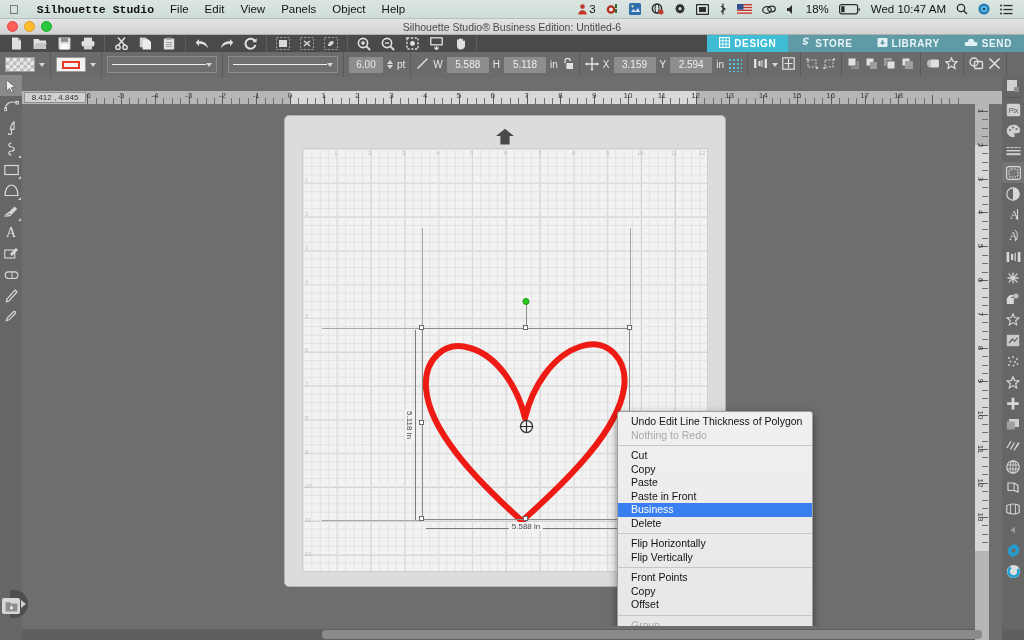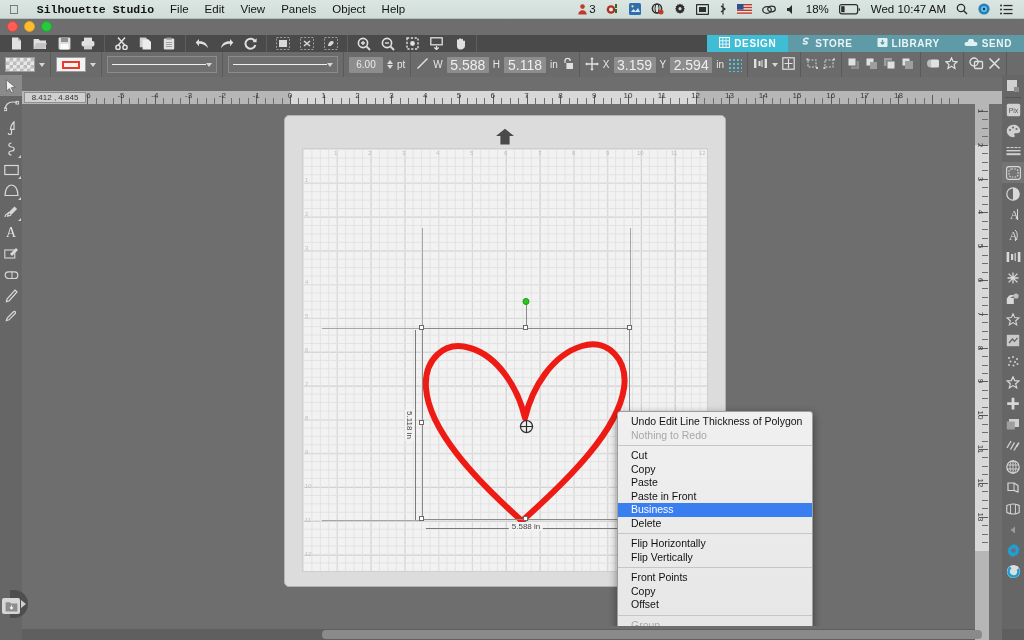--- a/index.html
+++ b/index.html
@@ -76,21 +76,21 @@
             display:flex; align-items:center; padding:0 4px; }
   .linedd .ln { flex:1; height:1px; background:#efefef; }
   .numfield { background:#8d8d8d; color:#e9e9e9; width:34px; height:16px; border:none;
               text-align:center; font-size:10px; font-family:"Liberation Sans",sans-serif;
               border-radius:1px;}
   .spin { display:flex; flex-direction:column; gap:1px; }
   .spin i { width:0;height:0;border-left:3px solid transparent;border-right:3px solid transparent; }
   .spin i.u { border-bottom:4px solid #d8d8d8; }
   .spin i.d { border-top:4px solid #d8d8d8; }
   .valfield { background:#8d8d8d; color:#eee; min-width:42px; height:16px; display:flex;
-              align-items:center; justify-content:center; border-radius:1px; font-size:14px; }
+              align-items:center; justify-content:center; border-radius:1px; font-size:10px; }
   .lbl { color:#e6e6e6; font-size:10px; }
   .dotgrid { width:14px; height:14px;
     background-image: radial-gradient(#cfcfcf 35%, transparent 36%);
     background-size:4px 4px; }
   .dotgrid.cy { background-image: radial-gradient(#49c7de 35%, transparent 36%); }
 
   
   .tabstrip { position:absolute; left:0; top:77px; width:1024px; height:14px; background:#4a4a4a; }
   .doctab { position:absolute; left:22px; top:0; height:14px; background:#8e8e8e;
             display:flex; align-items:center; padding:0 5px; gap:6px;
@@ -310,20 +310,23 @@
               <circle cx="1" cy="5.5" r="1"></circle>
               <rect x="3.5" y="4.9" width="9" height="1.3"></rect>
               <circle cx="1" cy="9.5" r="1"></circle>
               <rect x="3.5" y="8.9" width="9" height="1.3"></rect>
             </g>
           </svg>
       </span>
     </span>
   </div>
 
+  <div class="titlebar">
+    <span class="ttl">Silhouette Studio® Business Edition: Untitled-6</span>
+  </div>
   <div class="traffic">
     <i class="tr-r"></i>
     <i class="tr-y"></i>
     <i class="tr-g"></i>
   </div>
 
   <div class="tb1">
     <div class="grp">
       <span class="ic">
         <svg width="13" height="13" viewBox="0 0 13 13">

